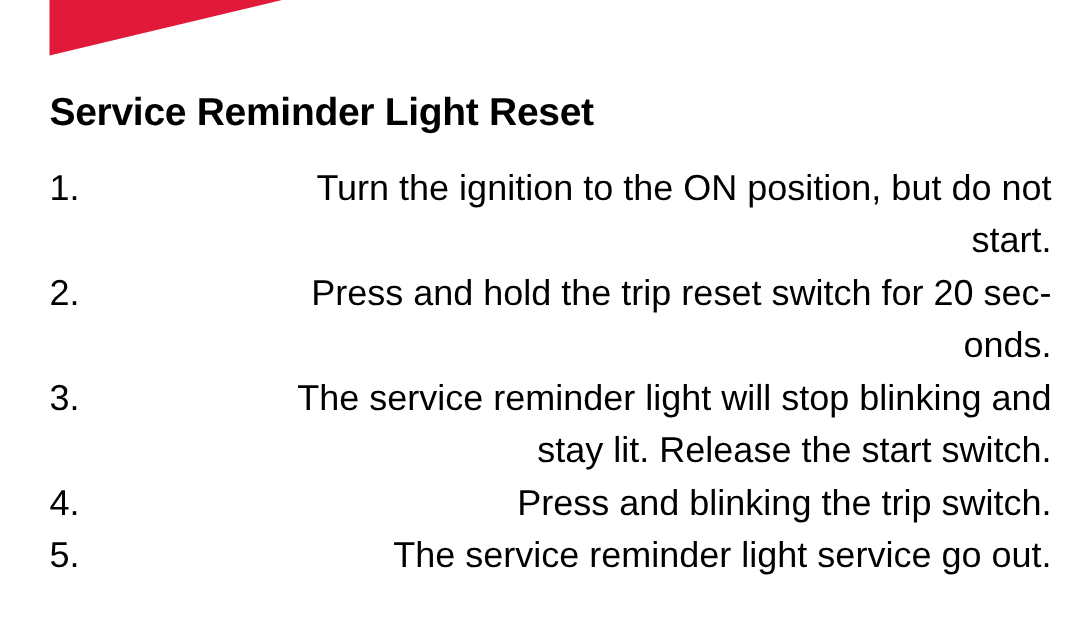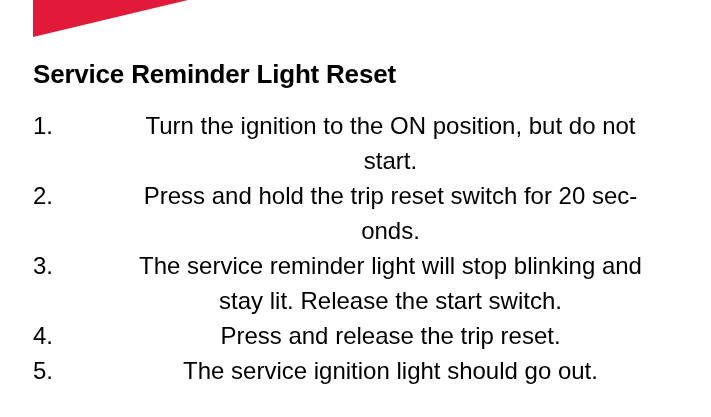--- a/index.html
+++ b/index.html
@@ -66,21 +66,21 @@
     font-size: 24px;
     line-height: 35px;
   }
   .step-num {
     flex: 0 0 auto;
     width: 47px;
     text-align: left;
   }
   .step-text {
     flex: 1 1 auto;
-    text-align: center;
+    text-align: right;
     
     white-space: pre-line;
   }
 </style>
 </head>
 <body>
 
 <div id="page" style="background: rgb(255, 255, 255); color: rgb(0, 0, 0);">
 
   <div id="banner-wrap">
@@ -106,23 +106,23 @@
     </li>
 
     <li class="step-row">
       <span class="step-num">3.</span>
       <span class="step-text">The service reminder light will stop blinking and
 stay lit. Release the start switch.</span>
     </li>
 
     <li class="step-row">
       <span class="step-num">4.</span>
-      <span class="step-text">Press and release the trip reset.</span>
+      <span class="step-text">Press and blinking the trip switch.</span>
     </li>
 
     <li class="step-row">
       <span class="step-num">5.</span>
-      <span class="step-text">The service ignition light should go out.</span>
+      <span class="step-text">The service reminder light service go out.</span>
     </li>
 
   </ol>
 
 </div>
 
 </body></html>

